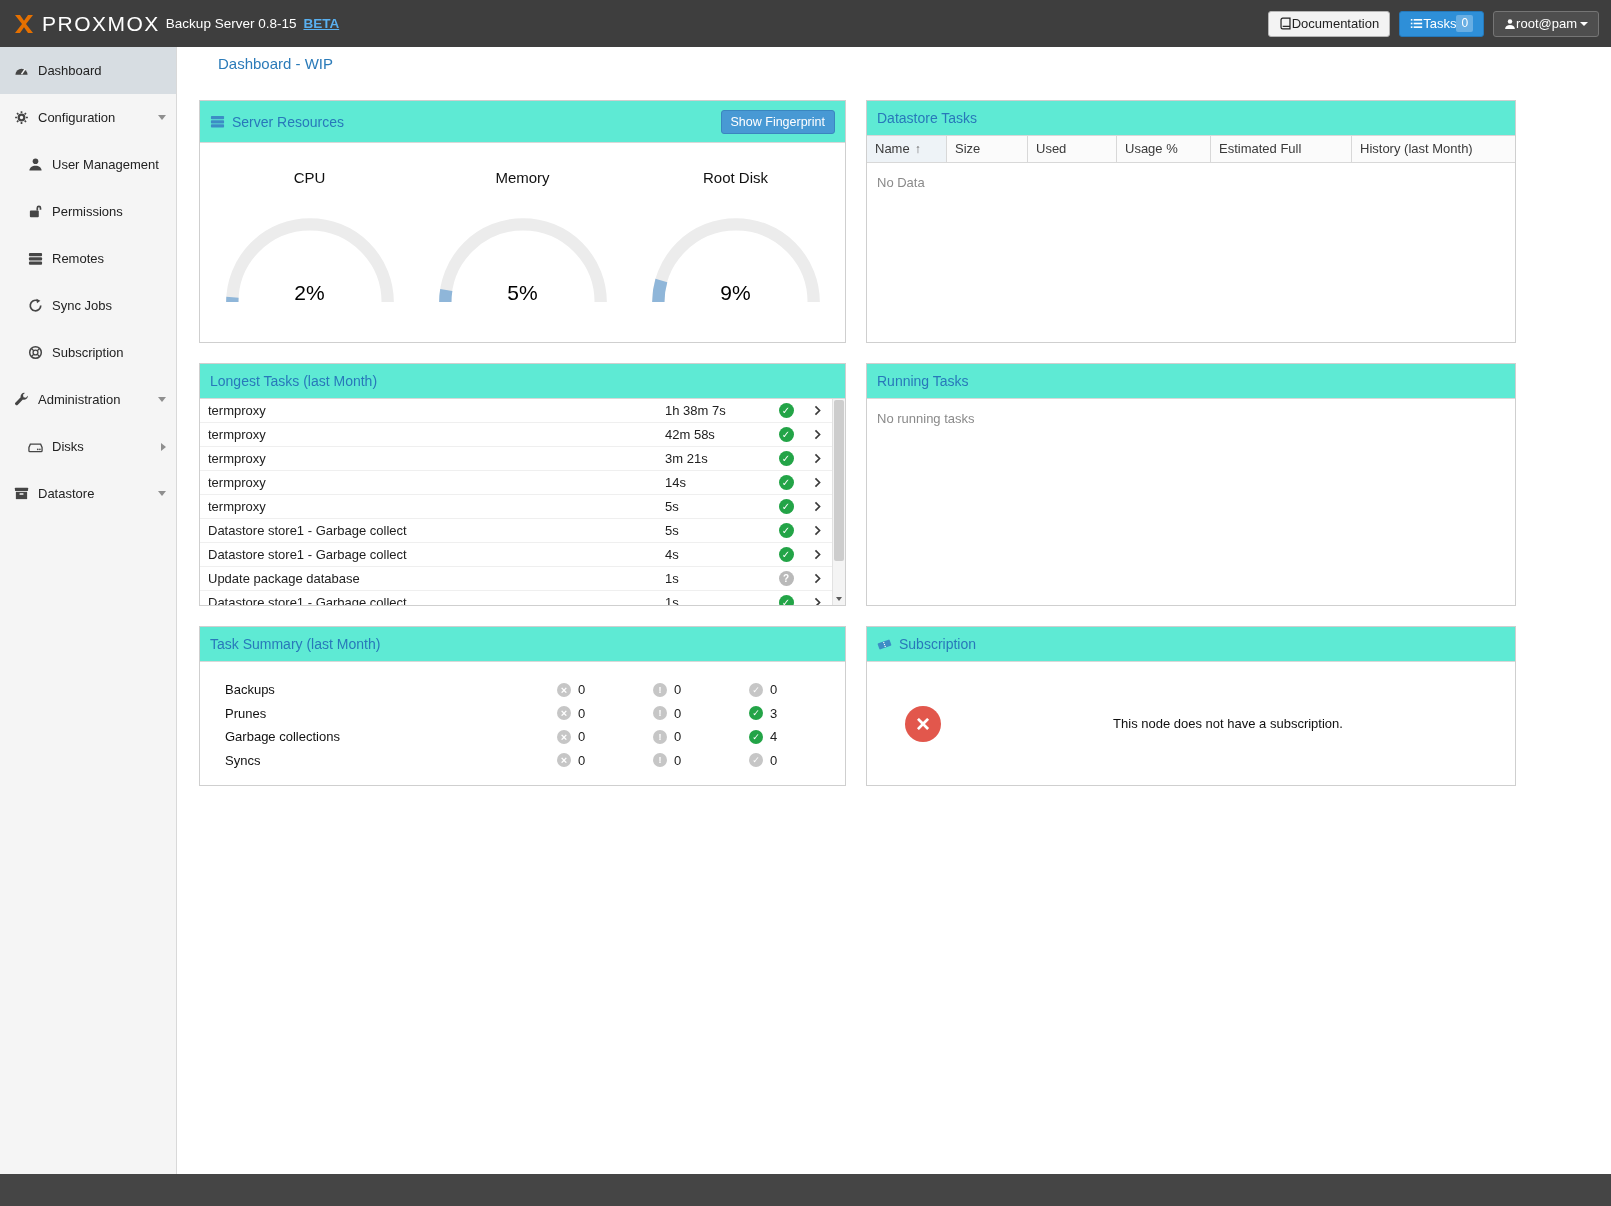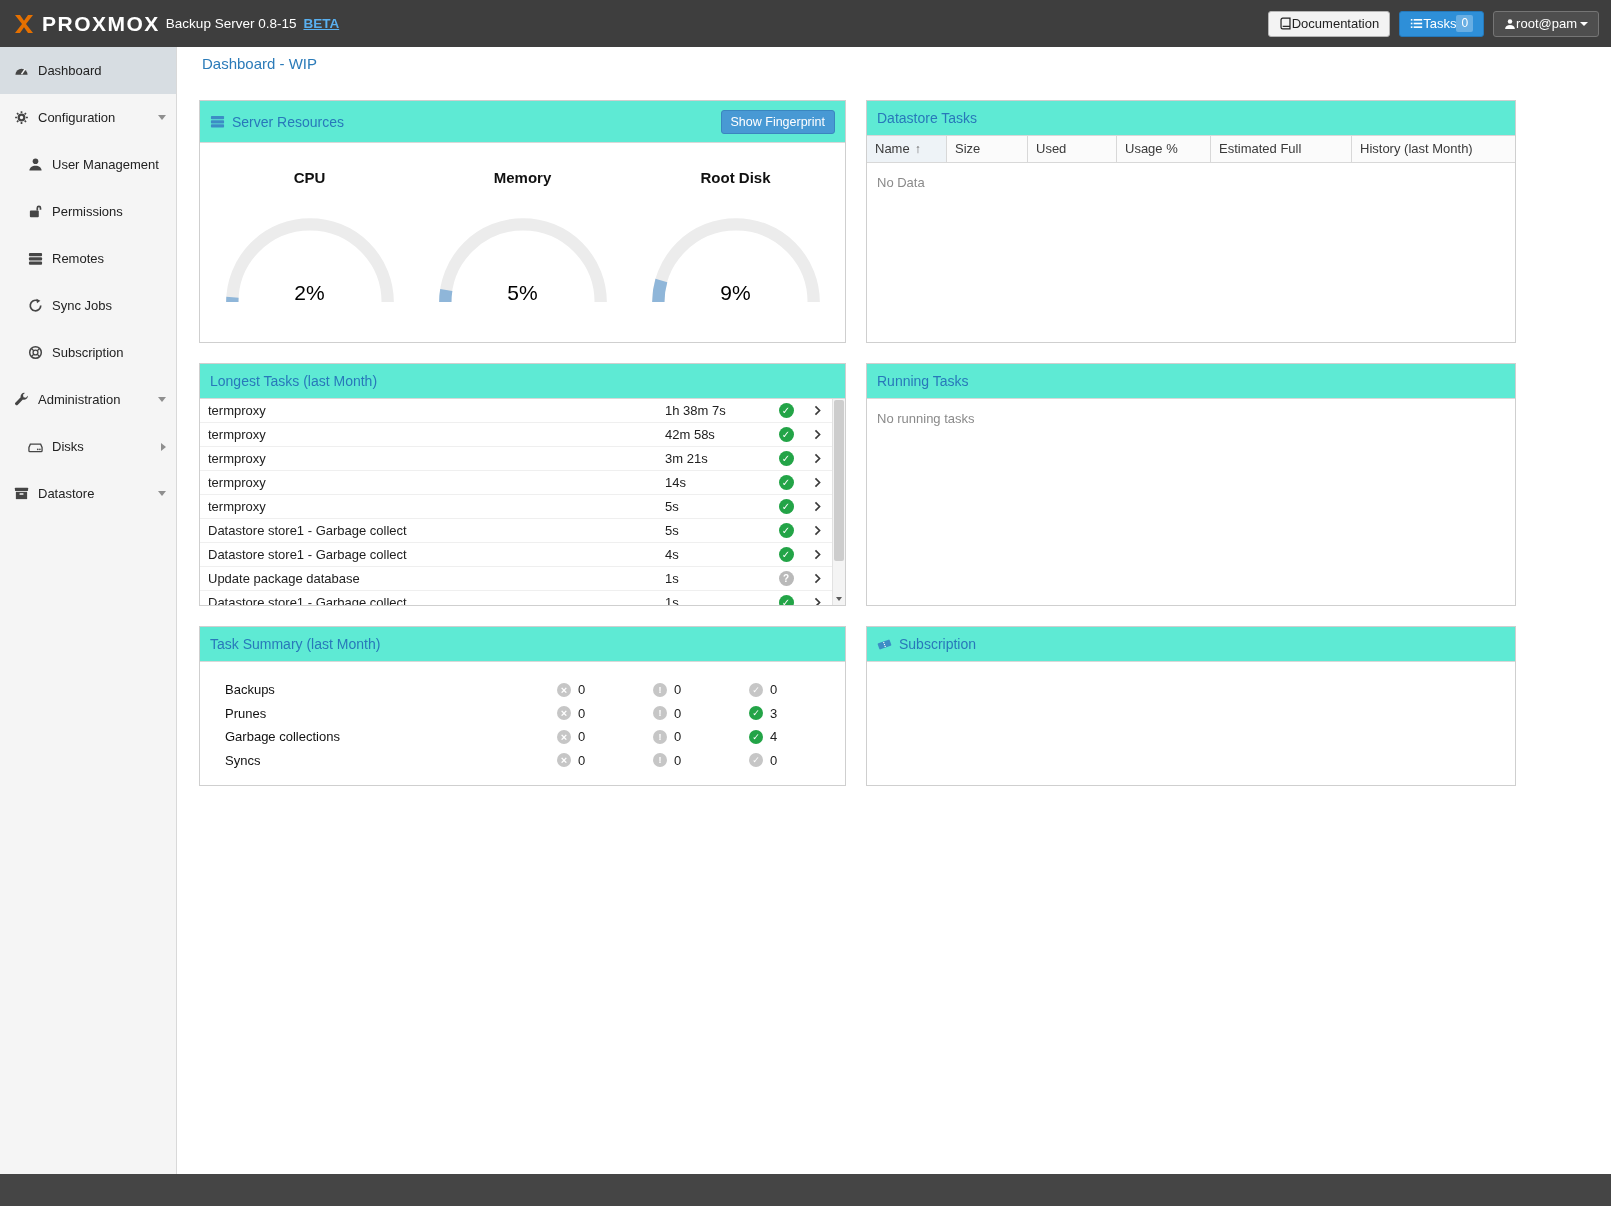--- a/index.html
+++ b/index.html
@@ -2,21 +2,21 @@
 <html><head>
 <meta charset="utf-8">
 <style>
   html,body{margin:0;padding:0}
   body{width:1611px;height:1206px;position:relative;font-family:"Liberation Sans","DejaVu Sans",sans-serif;font-size:13px;color:#212121;background:#fff;overflow:hidden}
   svg{display:block}
 
   
   .topbar{position:absolute;top:0;left:0;width:100%;height:47px;background:#3e3e3e;display:flex;align-items:center;padding:0 12px;box-sizing:border-box;z-index:5}
   .logo{display:flex;align-items:center;gap:6px}
-  .logo-text{color:#fff;font-weight:bold;font-size:21px;letter-spacing:1.5px}
+  .logo-text{color:#fff;font-weight:normal;font-size:21px;letter-spacing:1.5px}
   .app-title{color:#fff;margin-left:6px;font-size:13.5px;display:flex;align-items:center}
   .beta-link{color:#59b0f0;text-decoration:underline;margin-left:7px;cursor:pointer;font-weight:bold}
   .topbar-right{margin-left:auto;display:flex;align-items:center;gap:9px}
   .tb-btn{display:flex;align-items:center;gap:0;height:26px;padding:0 10px;border-radius:3px;font-size:13px;cursor:pointer;border:1px solid transparent;box-sizing:border-box}
   .btn-light{background:#f3f3f3;color:#222;border-color:#b5b5b5}
   .btn-blue{background:#2e8fd8;color:#fff;border-color:#2478ba}
   .btn-dark{background:#4e4e4e;color:#fff;border-color:#757575}
   .badge{background:rgba(255,255,255,.28);border-radius:2px;padding:0 5px;font-size:12px;line-height:17px}
   .caret-down{width:0;height:0;border-left:4px solid transparent;border-right:4px solid transparent;border-top:4px solid currentColor;display:inline-block;margin-left:3px}
 
@@ -26,39 +26,39 @@
   .nav-item.child{padding-left:28px}
   .nav-item.selected{background:#d7dde2}
   .nav-icon{width:15px;height:15px;margin-right:9px;color:#454545;flex:0 0 auto}
   .nav-label{flex:1;white-space:nowrap;overflow:hidden}
   .tree-caret{width:0;height:0;display:inline-block;margin-left:6px}
   .tree-caret.down{border-left:4.5px solid transparent;border-right:4.5px solid transparent;border-top:5px solid #8f8f8f}
   .tree-caret.right{border-top:4.5px solid transparent;border-bottom:4.5px solid transparent;border-left:5px solid #8f8f8f}
 
   
   .main{position:absolute;top:47px;left:178px;right:0;bottom:32px;background:#fff;overflow:hidden}
-  .page-header{height:33px;display:flex;align-items:center;padding-left:24px}
+  .page-header{height:33px;display:flex;align-items:center;padding-left:40px}
   .page-title{color:#2b7bb9;font-size:15px}
   .content{padding:20px 0 0 21px;display:grid;grid-template-columns:647px 650px;grid-template-rows:243px 243px 160px;column-gap:20px;row-gap:20px}
 
   .panel{border:1px solid #cfcfcf;background:#fff;box-sizing:border-box;display:flex;flex-direction:column;overflow:hidden}
   .panel-header{background:#5eead4;border-bottom:1px solid #d8d8d8;display:flex;align-items:center;padding:0 10px;height:34px;flex:0 0 auto}
   .panel-header.tall{height:41px}
   .panel-title{color:#2878ba;font-size:14px}
   .ph-icon{width:15px;height:15px;margin-right:7px}
   .panel-body{flex:1;position:relative;overflow:hidden}
   .empty-text{color:#8a8a8a;padding:12px 10px}
 
   
   .btn-fp{margin-left:auto;background:#4899d4;color:#fff;border:1px solid #3a86bf;border-radius:3px;font-size:12.5px;padding:4px 9px;cursor:pointer;font-family:inherit}
 
   
   .gauges{display:flex;justify-content:center;gap:18px;padding-top:26px}
   .gauge-block{width:195px;display:flex;flex-direction:column;align-items:center}
-  .gauge-label{font-weight:bold;font-size:15px;color:#111;margin-bottom:24px}
+  .gauge-label{font-weight:normal;font-size:15px;color:#111;margin-bottom:24px}
   .gauge{position:relative;width:180px;height:97px}
   .gauge-value{position:absolute;left:0;right:0;bottom:2px;text-align:center;font-size:21px;color:#000}
 
   
   .grid-header{display:flex;border-bottom:1px solid #d8d8d8;background:#fbfbfb;flex:0 0 auto}
   .gh-cell{height:26px;line-height:26px;padding:0 8px;border-right:1px solid #d8d8d8;color:#3a3a3a;box-sizing:border-box;white-space:nowrap;overflow:hidden;cursor:pointer}
   .gh-cell.sorted{background:#eef3f7}
   .gh-cell .sort-asc::before{content:"\2191";color:#666;margin-left:5px;font-size:12px}
   .col-name{width:80px}.col-size{width:81px}.col-used{width:89px}.col-usage{width:94px}.col-est{width:141px}.col-hist{flex:1;border-right:none}
 
@@ -537,18 +537,22 @@
         <svg class="ph-icon" viewBox="0 0 16 16">
           <g transform="rotate(-20 8 8)">
               <rect x="1.2" y="4.6" width="13.6" height="6.8" rx="1" fill="#3c8dc5"></rect>
               <circle cx="8" cy="5.8" r=".7" fill="#fff"></circle>
               <circle cx="8" cy="8" r=".7" fill="#fff"></circle>
               <circle cx="8" cy="10.2" r=".7" fill="#fff"></circle>
             </g>
         </svg>
         <span class="panel-title">Subscription</span>
       </div>
+      <div class="panel-body sub-body">
+        <span class="sub-x"></span>
+        <span class="sub-msg">This node does not have a subscription.</span>
+      </div>
     </div>
 
   </div>
 </div>
 
 <div class="taskbar"></div>
 
 </body></html>

